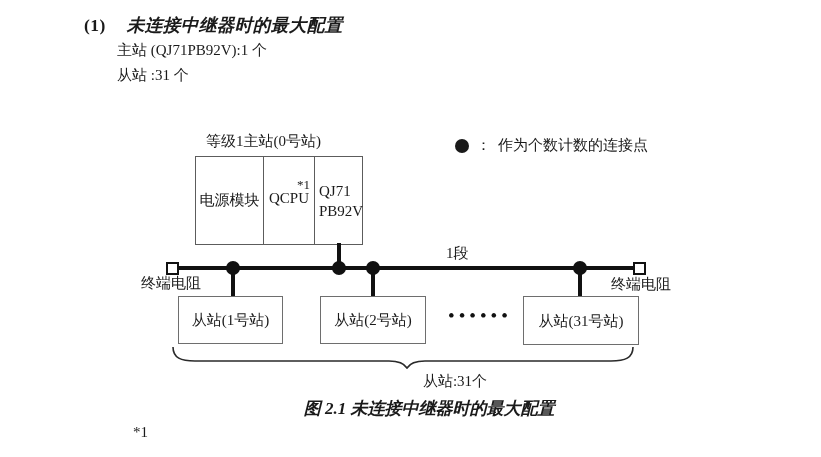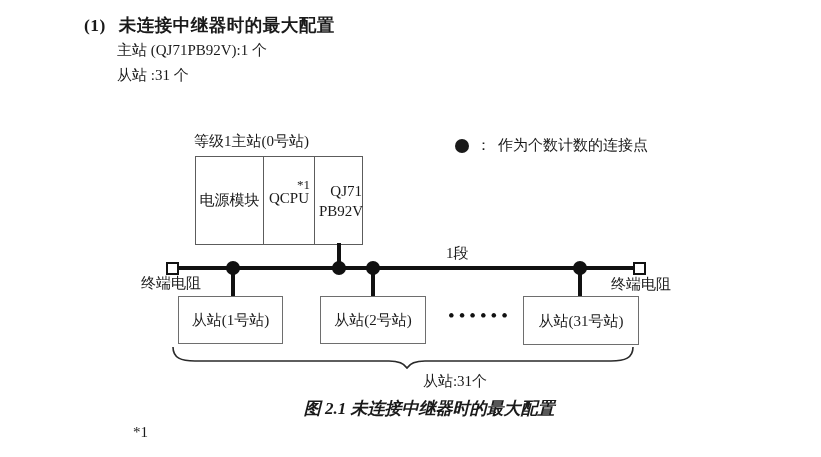--- a/index.html
+++ b/index.html
@@ -36,42 +36,42 @@
   .caption{font-size:17px;font-weight:bold;transform:translateX(-50%);font-style:italic;}
   .brace-label{font-size:15px;transform:translateX(-50%);margin-left:48px;}
 </style>
 </head>
 <body>
 
 <div class="page">
 
   <div class="abs heading" style="left:84px;top:13px;">
     <span>(1)</span>
-    <span style="margin-left:8px;">未连接中继器时的最大配置</span>
+    <span style="margin-left:16px;font-style:italic;">未连接中继器时的最大配置</span>
   </div>
   <div class="abs txt15" style="left:117px;top:41px;">主站 (QJ71PB92V):1 个</div>
   <div class="abs txt15" style="left:117px;top:66px;">从站 :31 个</div>
 
   <div class="abs legend" style="left:455px;top:136px;">
     <span class="legend-dot"></span>
     <span>：</span>
     <span>作为个数计数的连接点</span>
   </div>
 
-  <div class="abs txt15" style="left:194px;top:132px;">等级1主站(0号站)</div>
+  <div class="abs txt15" style="left:206px;top:132px;">等级1主站(0号站)</div>
 
   <div class="box master-box" style="left:195px;top:156px;width:168px;height:89px;">
     <div class="mcell sep cell-center" style="width:68px;">
       <span>电源模块</span>
     </div>
     <div class="mcell sep" style="width:51px;">
       <span class="abs" style="top:20px;right:4px;font-size:13px;">*1</span>
       <span class="abs txt15" style="left:5px;top:33px;">QCPU</span>
     </div>
-    <div class="mcell" style="width:47px;display:flex;flex-direction:column;justify-content:center;padding-left:4px;font-size:15px;line-height:20px;text-align:right;">
+    <div class="mcell" style="width:47px;display:flex;flex-direction:column;justify-content:center;padding-left:4px;font-size:15px;line-height:20px;">
       <span>QJ71</span>
       <span>PB92V</span>
     </div>
   </div>
 
   <div class="abs txt15" style="left:446px;top:244px;">1段</div>
 
   <div class="busline" style="left:178px;top:266px;width:456px;height:4px;"></div>
 
   <div class="terminator" style="left:166px;top:262px;"></div>

